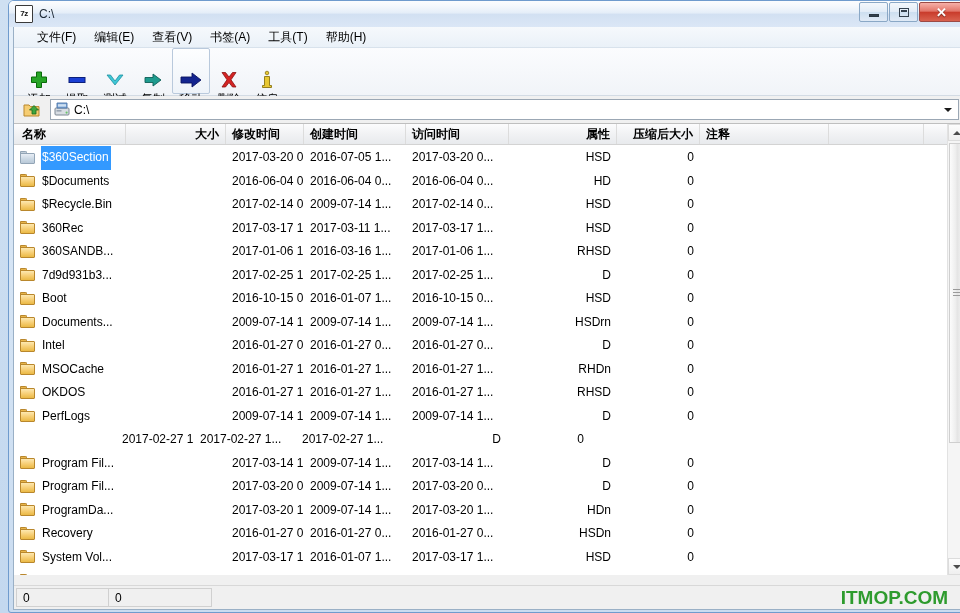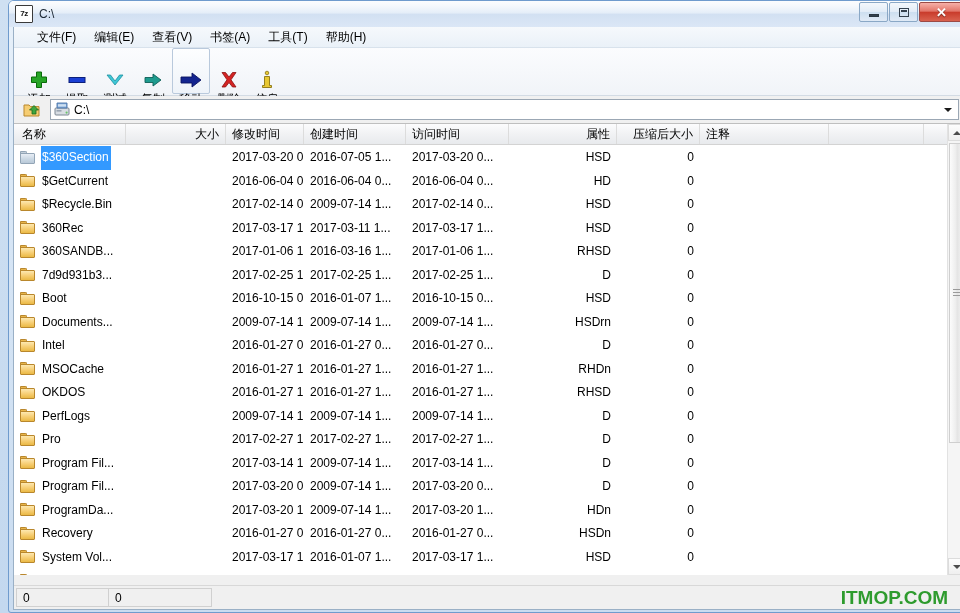--- a/index.html
+++ b/index.html
@@ -280,20 +280,21 @@
   .hcell {
     box-sizing: border-box;
     border-right: 1px solid #dcdcdc;
     font-size: 12px;
     line-height: 20px;
     padding: 0 6px;
     color: #000;
     white-space: nowrap;
     overflow: hidden;
     cursor: default;
+    font-weight: bold;
   }
   .hcell.right { text-align: right; }
 
   .rows {
     position: absolute;
     left: 2px;
     top: 22px;
     right: 17px;
     bottom: 0;
     overflow: hidden;
@@ -610,21 +611,21 @@
               <div class="cell right" style="width: 83px;">0</div>
               <div class="cell" style="width: 129px;"></div>
               <div class="cell" style="width: 95px;"></div>
             </div>
             <div class="row">
               <div class="cell name" style="width: 110px;">
                 <div class="folder-ico">
                   <div class="tab"></div>
                   <div class="body"></div>
                 </div>
-                <span class="name-text">$GetCurrent</span>
+                <span class="name-text">$Documents</span>
               </div>
               <div class="cell right" style="width: 100px;"></div>
               <div class="cell" style="width: 78px;">2016-06-04 0...</div>
               <div class="cell" style="width: 102px;">2016-06-04 0...</div>
               <div class="cell" style="width: 103px;">2016-06-04 0...</div>
               <div class="cell right" style="width: 108px;">HD</div>
               <div class="cell right" style="width: 83px;">0</div>
               <div class="cell" style="width: 129px;"></div>
               <div class="cell" style="width: 95px;"></div>
             </div>
@@ -792,27 +793,20 @@
               <div class="cell right" style="width: 100px;"></div>
               <div class="cell" style="width: 78px;">2009-07-14 1...</div>
               <div class="cell" style="width: 102px;">2009-07-14 1...</div>
               <div class="cell" style="width: 103px;">2009-07-14 1...</div>
               <div class="cell right" style="width: 108px;">D</div>
               <div class="cell right" style="width: 83px;">0</div>
               <div class="cell" style="width: 129px;"></div>
               <div class="cell" style="width: 95px;"></div>
             </div>
             <div class="row">
-              <div class="cell name" style="width: 110px;">
-                <div class="folder-ico">
-                  <div class="tab"></div>
-                  <div class="body"></div>
-                </div>
-                <span class="name-text">Pro</span>
-              </div>
               <div class="cell right" style="width: 100px;"></div>
               <div class="cell" style="width: 78px;">2017-02-27 1...</div>
               <div class="cell" style="width: 102px;">2017-02-27 1...</div>
               <div class="cell" style="width: 103px;">2017-02-27 1...</div>
               <div class="cell right" style="width: 108px;">D</div>
               <div class="cell right" style="width: 83px;">0</div>
               <div class="cell" style="width: 129px;"></div>
               <div class="cell" style="width: 95px;"></div>
             </div>
             <div class="row">

